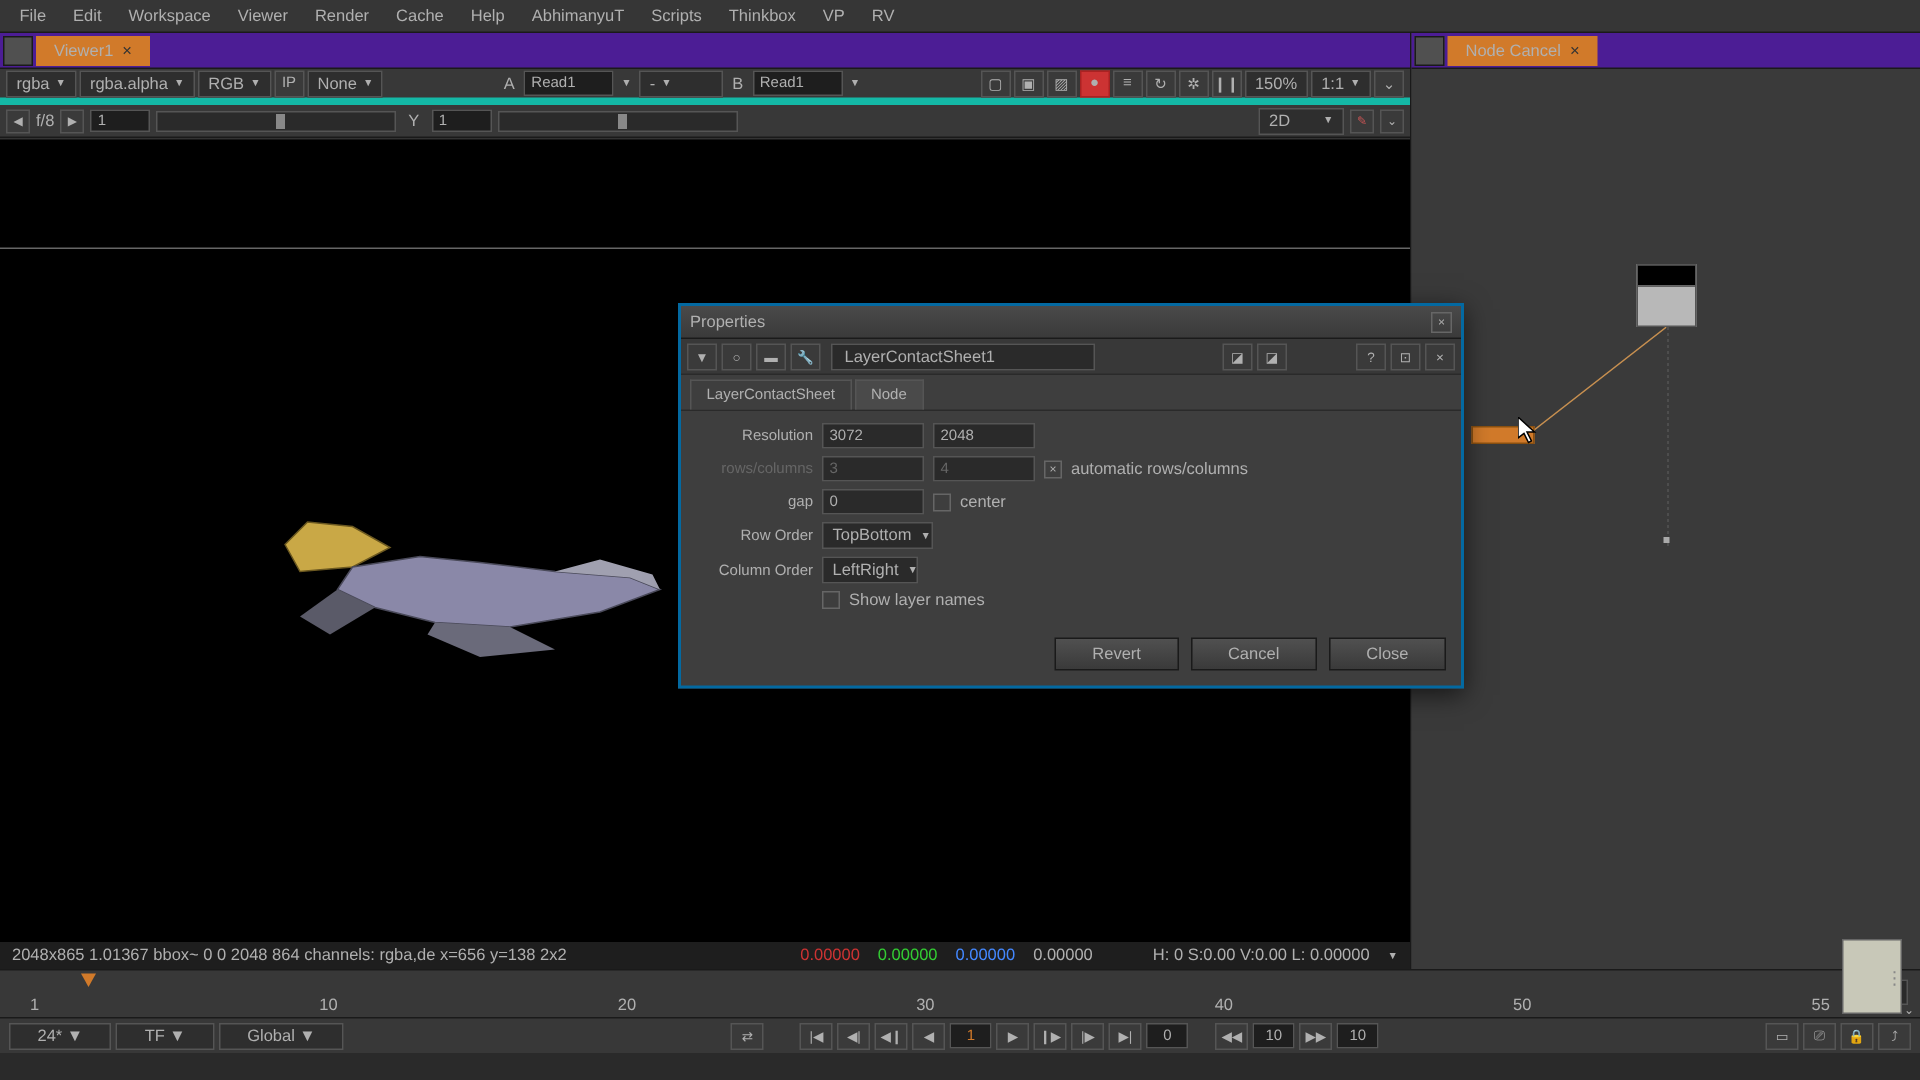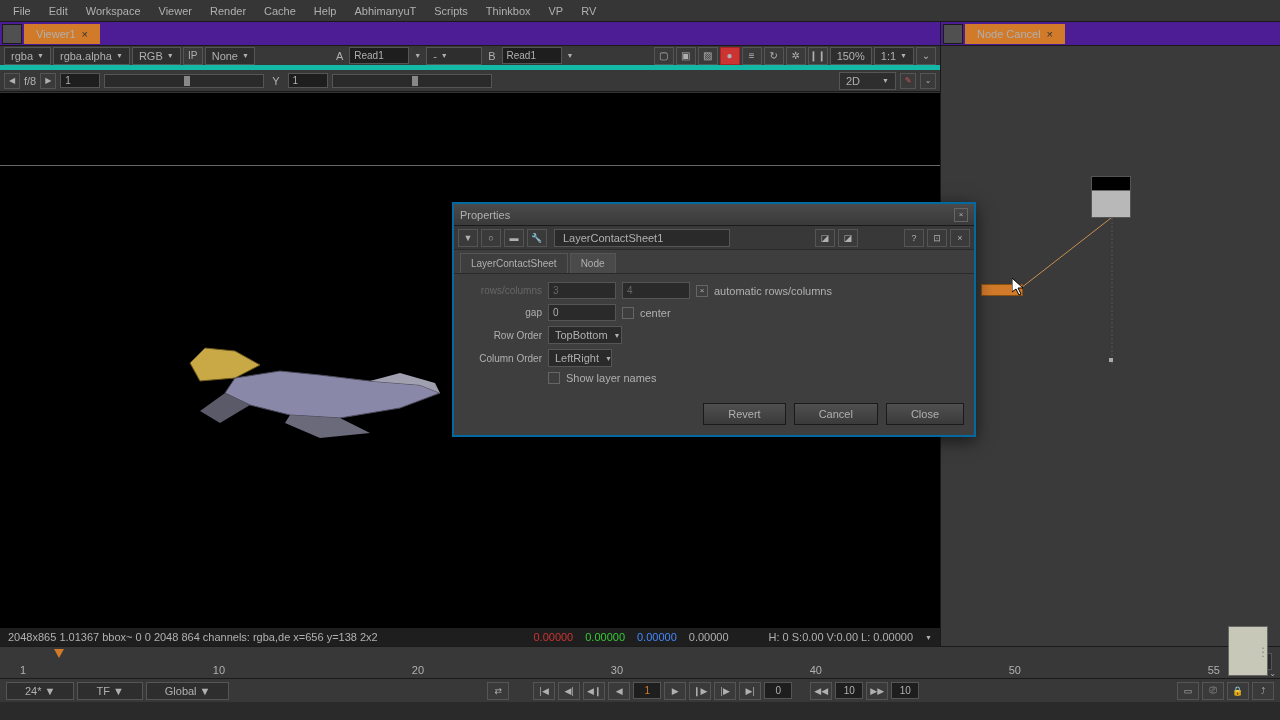--- a/index.html
+++ b/index.html
@@ -315,20 +315,25 @@
     <div class="dh-btn">?</div>
     <div class="dh-btn">⊡</div>
     <div class="dh-btn">×</div>
   </div>
   <div class="dialog-tabs">
     <div class="dt-tab active">LayerContactSheet</div>
     <div class="dt-tab">Node</div>
   </div>
   <div class="dialog-body">
     <div class="form-row">
+      <span class="label">Resolution</span>
+      <div class="form-input">3072</div>
+      <div class="form-input">2048</div>
+    </div>
+    <div class="form-row">
       <span class="label dim">rows/columns</span>
       <div class="form-input dim">3</div>
       <div class="form-input dim">4</div>
       <div class="form-check">×</div>
       <span>automatic rows/columns</span>
     </div>
     <div class="form-row">
       <span class="label">gap</span>
       <div class="form-input">0</div>
       <div class="form-check"></div>

